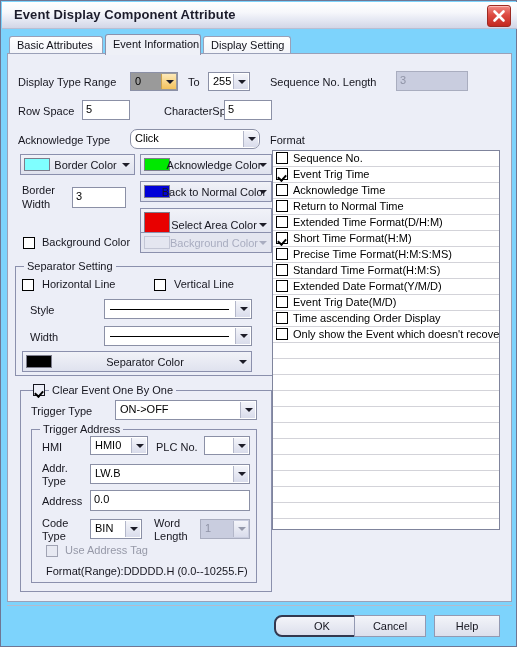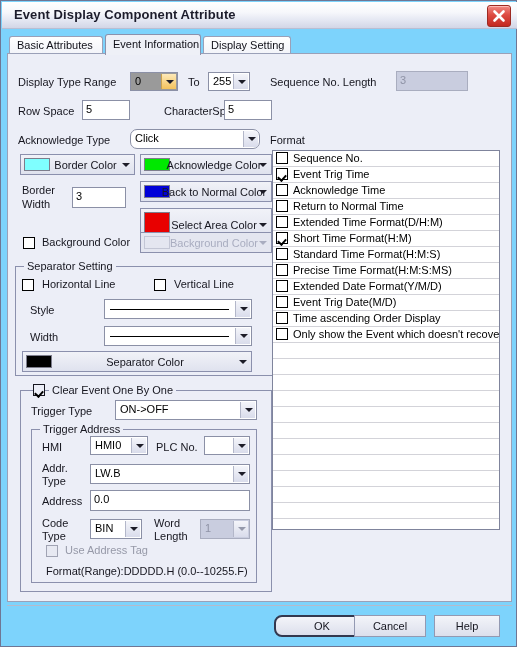--- a/index.html
+++ b/index.html
@@ -357,25 +357,25 @@
       <div class="frow">
           <span class="cb"></span>
           <span class="ftext">Extended Time Format(D/H:M)</span>
         </div>
       <div class="frow">
           <span class="cb checked"></span>
           <span class="ftext">Short Time Format(H:M)</span>
         </div>
       <div class="frow">
           <span class="cb"></span>
+          <span class="ftext">Precise Time Format(H:M:S:MS)</span>
+        </div>
+      <div class="frow">
+          <span class="cb"></span>
           <span class="ftext">Standard Time Format(H:M:S)</span>
-        </div>
-      <div class="frow">
-          <span class="cb"></span>
-          <span class="ftext">Precise Time Format(H:M:S:MS)</span>
         </div>
       <div class="frow">
           <span class="cb"></span>
           <span class="ftext">Extended Date Format(Y/M/D)</span>
         </div>
       <div class="frow">
           <span class="cb"></span>
           <span class="ftext">Event Trig Date(M/D)</span>
         </div>
       <div class="frow">

